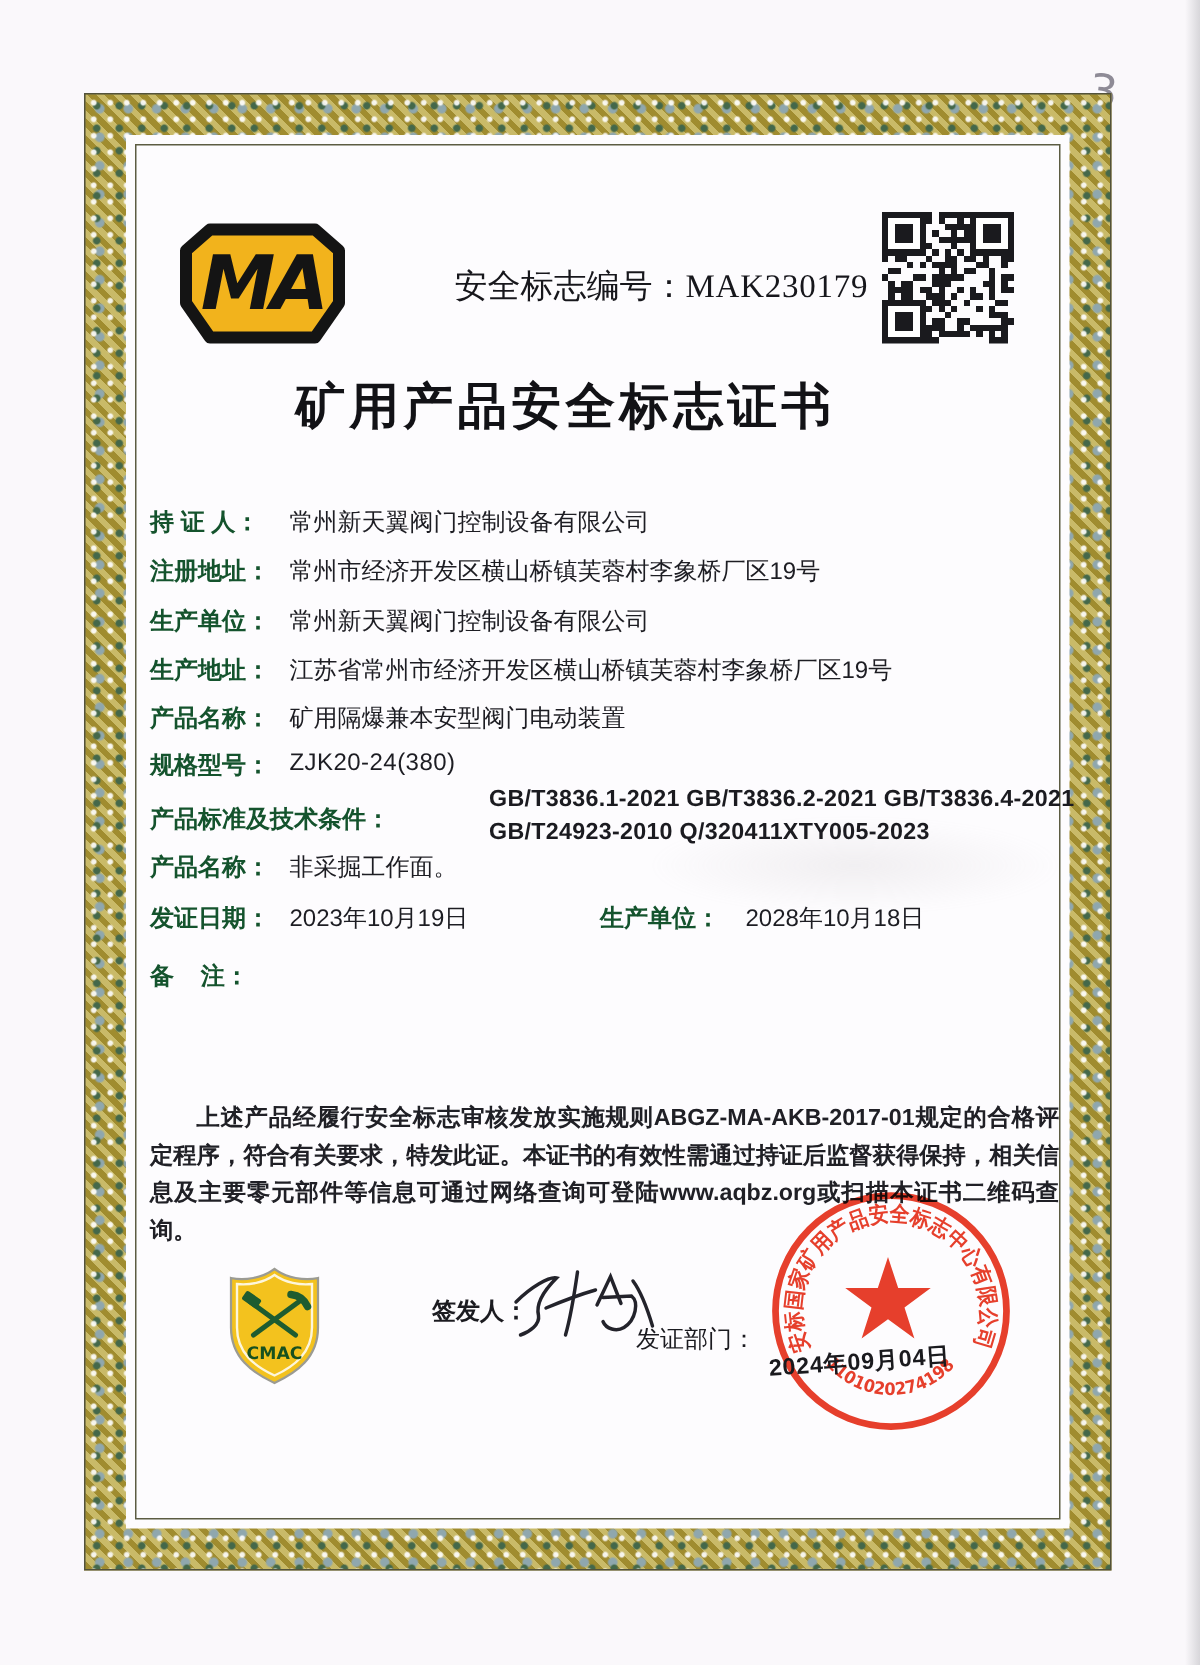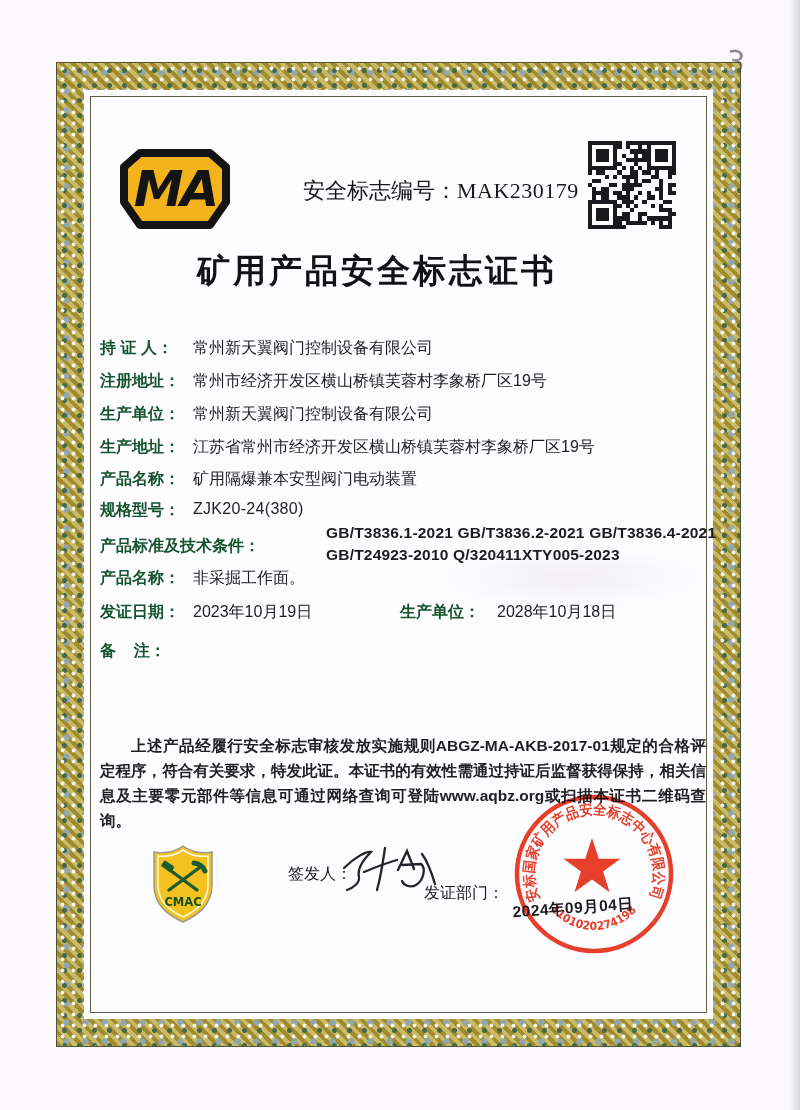--- a/index.html
+++ b/index.html
@@ -45,21 +45,21 @@
   .lab{position:absolute;left:100px;font-size:16px;font-weight:700;color:#14532d;white-space:pre;}
   .val{position:absolute;left:193px;font-size:16px;font-weight:400;color:#1d1d23;white-space:pre;}
   .mono-val{font-family:"Liberation Sans","DejaVu Sans",sans-serif;letter-spacing:.3px;}
   .std-line{position:absolute;left:310px;font-size:15.5px;font-weight:700;letter-spacing:.2px;margin-left:16px;}
   
   .statement{position:absolute;left:100px;top:733px;width:606px;
     font-size:15.5px;font-weight:700;line-height:25px;text-align:justify;
     text-indent:2em;color:#202026;}
   
   .cmac{position:absolute;left:150px;top:843px;width:66px;height:82px;}
-  .sign-label{position:absolute;left:288px;top:864px;font-size:16px;font-weight:400;}
+  .sign-label{position:absolute;left:288px;top:864px;font-size:16px;font-weight:700;}
   .signature{position:absolute;left:336px;top:838px;width:104px;height:62px;}
   .dept-label{position:absolute;left:424px;top:864px;font-size:16px;font-weight:400;margin-top:19px;}
   .seal{position:absolute;left:506px;top:792px;width:176px;height:166px;mix-blend-mode:multiply;}
   .seal-date{position:absolute;left:498px;top:898px;width:150px;text-align:center;
     font-size:15.5px;font-weight:700;color:#1a1a1e;transform:rotate(-4deg);letter-spacing:.5px;}
 </style>
 </head>
 <body>
 
 <div class="scan-edge"></div>

